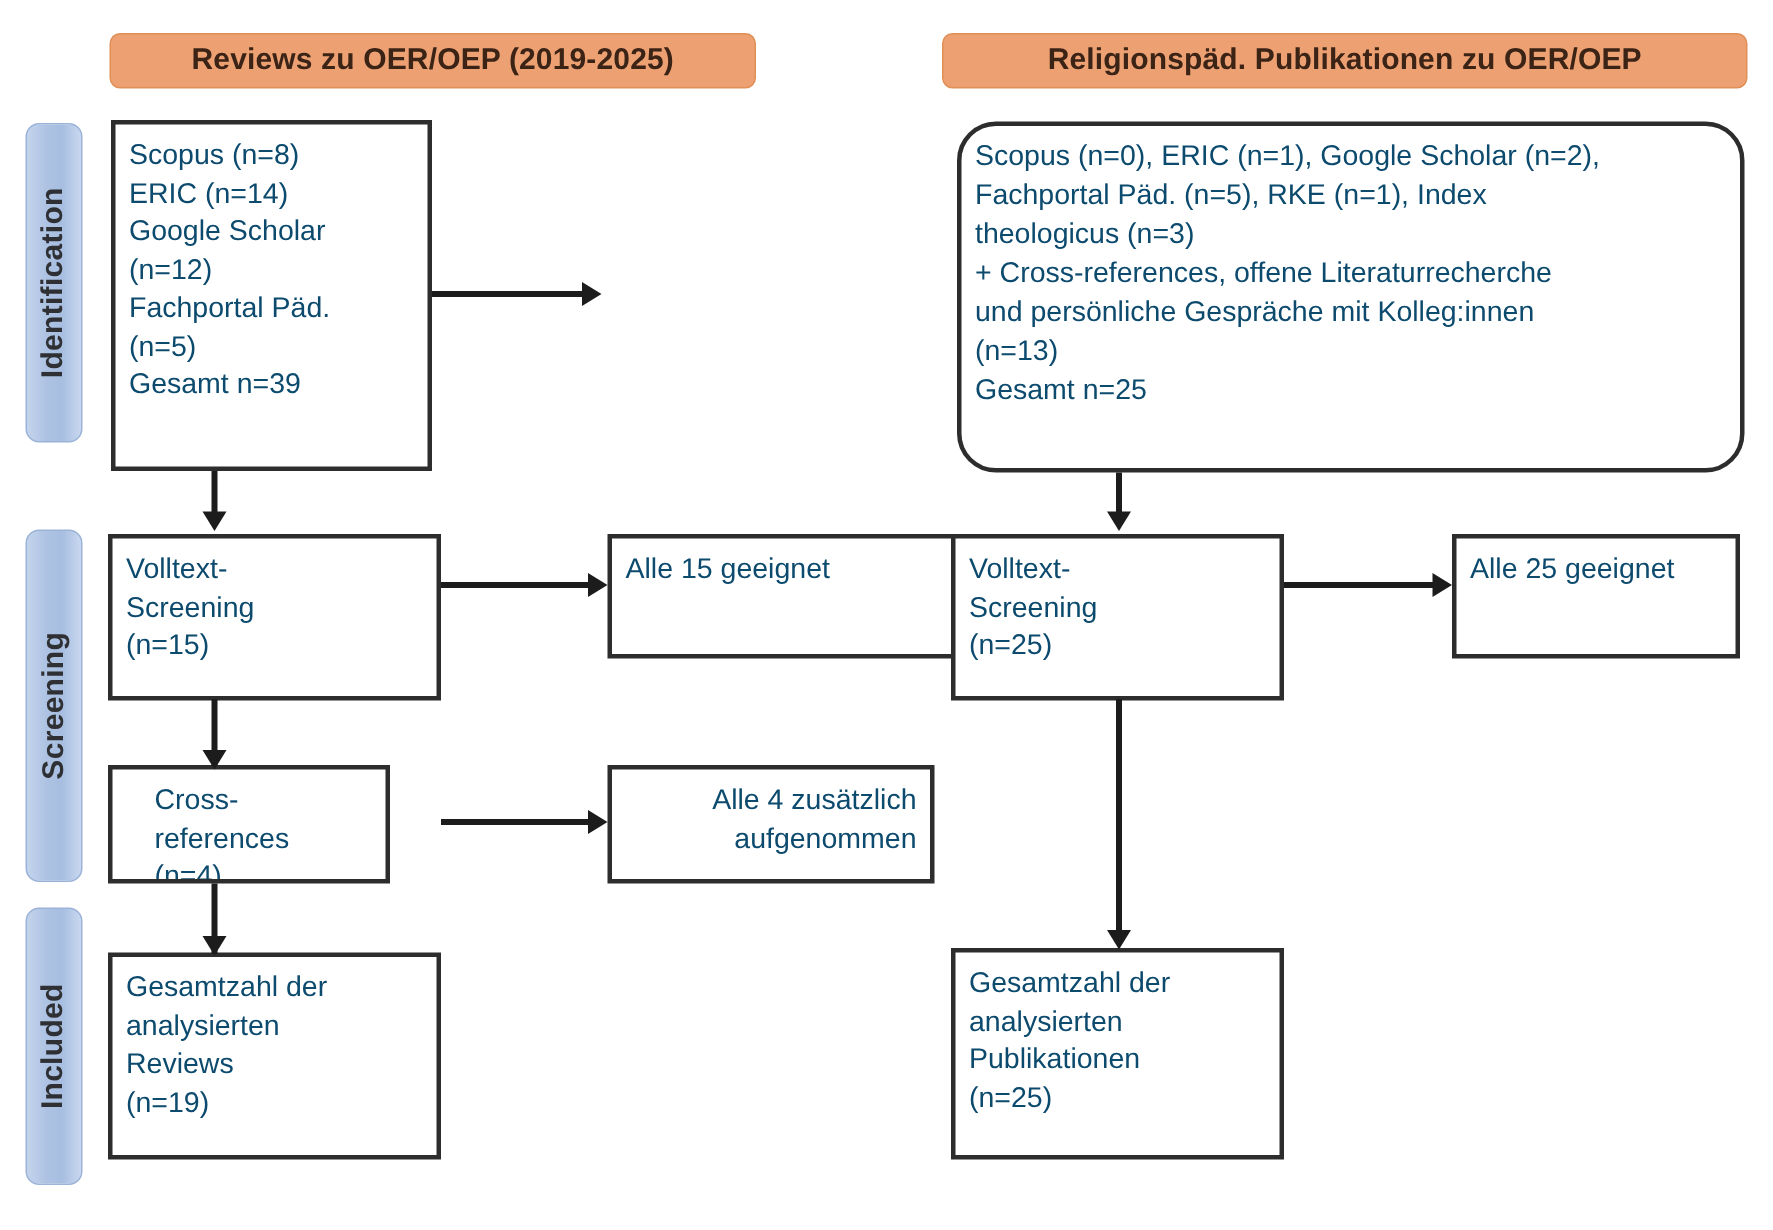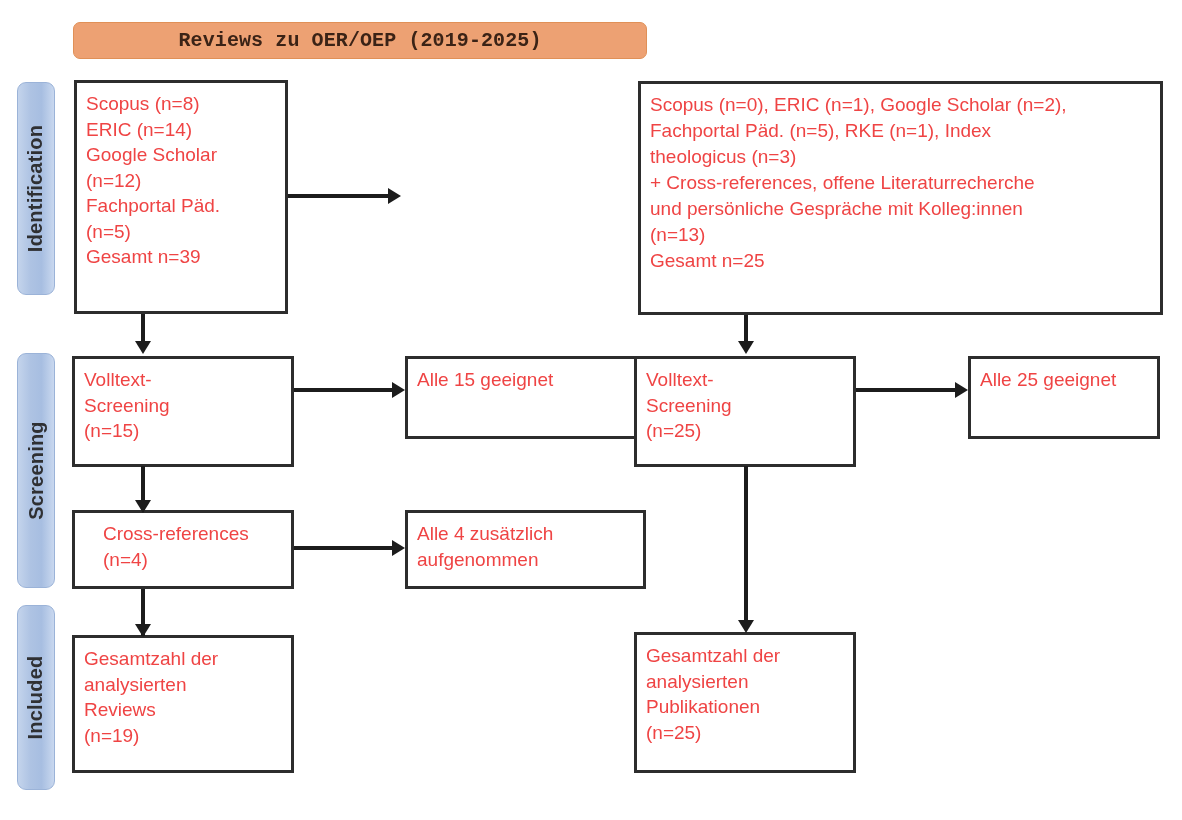--- a/index.html
+++ b/index.html
@@ -31,21 +31,21 @@
     font-weight: bold;
     font-size: 20px;
     letter-spacing: 0.1px;
     display: flex;
     align-items: center;
     justify-content: center;
     box-sizing: border-box;
     text-align: center;
     white-space: nowrap;
   }
-  #hdr-left  { left: 73px;  top: 22px; width: 574px; height: 37px; font-family: Liberation Mono, monospace; }
+  #hdr-left  { left: 73px;  top: 22px; width: 431px; height: 37px; }
   #hdr-right { left: 628px; top: 22px; width: 537px; height: 37px; }
 
   
   .stage-bar {
     position: absolute;
     background: linear-gradient(to right, #c4d4ec 0%, #aec3e3 35%, #a7bee1 65%, #c9d8ef 100%);
     border: 1px solid #9bb3d8;
     border-radius: 9px;
     box-sizing: border-box;
     display: flex;
@@ -65,42 +65,42 @@
   #stage-screening      { left: 17px; top: 353px; width: 38px; height: 235px; }
   #stage-included       { left: 17px; top: 605px; width: 38px; height: 185px; }
 
   
   .flow-box {
     position: absolute;
     background: #ffffff;
     border: 3px solid #2d2d2d;
     box-sizing: border-box;
     padding: 8px 9px 6px 9px;
-    color: #ef4444;
+    color: #0c4a6e;
     font-size: 19px;
     line-height: 25.5px;
     white-space: pre-line;
     overflow: hidden;
   }
   .flow-box.dense {
     font-size: 19px;
     line-height: 26px;
   }
 
   
   #box-l-sources   { left:  74px; top:  80px; width: 214px; height: 234px; }
   #box-l-excluded  { left: 400px; top:  80px; width: 211px; height: 234px; }
   #box-l-fulltext  { left:  72px; top: 356px; width: 222px; height: 111px; }
   #box-l-eligible  { left: 405px; top: 356px; width: 241px; height:  83px; }
-  #box-l-crossref  { left:  72px; top: 510px; width: 222px; height:  79px; padding-left: 28px; }
-  #box-l-crossadd  { left: 405px; top: 510px; width: 241px; height:  79px; }
+  #box-l-crossref  { left:  72px; top: 510px; width: 188px; height:  79px; padding-left: 28px; }
+  #box-l-crossadd  { left: 405px; top: 510px; width: 218px; height:  79px; text-align: right; }
   #box-l-included  { left:  72px; top: 635px; width: 222px; height: 138px; }
 
   
-  #box-r-sources   { left: 638px; top:  81px; width: 525px; height: 234px; }
+  #box-r-sources   { left: 638px; top:  81px; width: 525px; height: 234px; border-radius: 26px; }
   #box-r-fulltext  { left: 634px; top: 356px; width: 222px; height: 111px; }
   #box-r-eligible  { left: 968px; top: 356px; width: 192px; height:  83px; }
   #box-r-included  { left: 634px; top: 632px; width: 222px; height: 141px; }
 
   
   .conn { position: absolute; background: #1c1c1c; }
   .conn-v { width: 4px; }
   .conn-h { height: 4px; }
   .arrow-down {
     position: absolute;
@@ -117,20 +117,21 @@
     border-left: 13px solid #1c1c1c;
   }
 </style>
 </head>
 <body>
 
 <div id="canvas">
 
   <div id="hdr-left" class="col-header">Reviews zu OER/OEP (2019-2025)</div>
 
+  <div id="hdr-right" class="col-header">Religionspäd. Publikationen zu OER/OEP</div>
 
   <div id="stage-identification" class="stage-bar">
     <span>Identification</span>
   </div>
   <div id="stage-screening" class="stage-bar">
     <span>Screening</span>
   </div>
   <div id="stage-included" class="stage-bar">
     <span>Included</span>
   </div>

